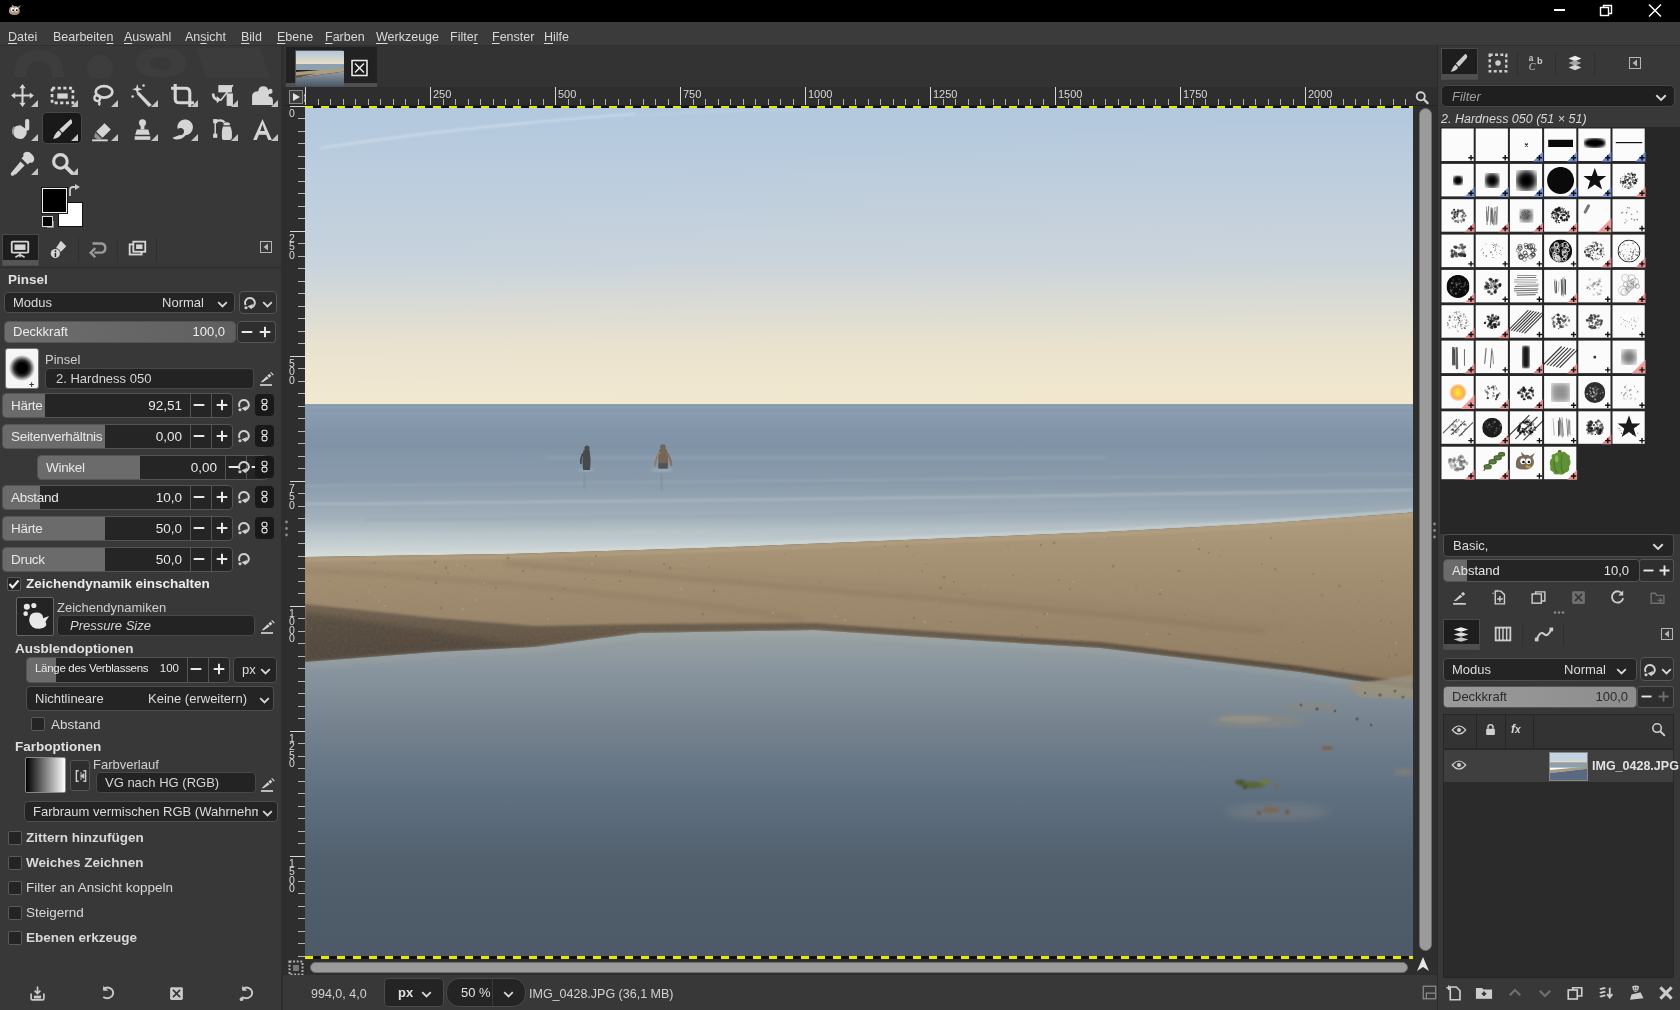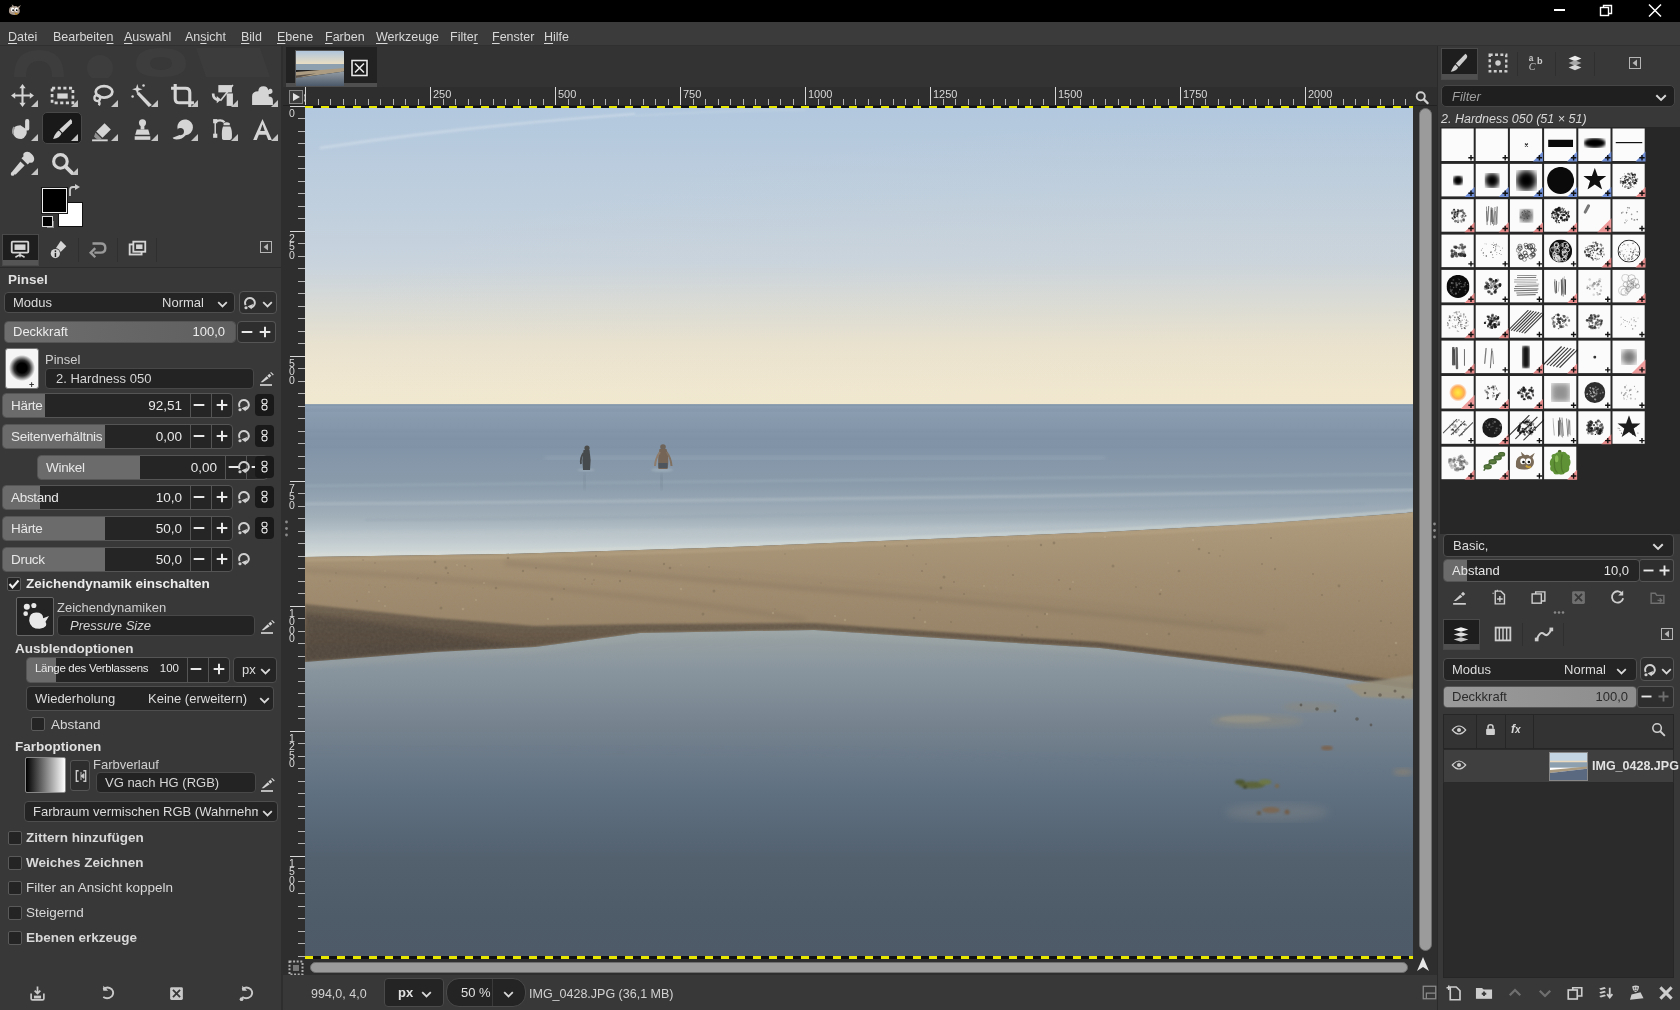--- a/index.html
+++ b/index.html
@@ -589,21 +589,21 @@
   </div>
 <div class="dd" style="left:233px;top:657px;width:44px;height:26px;">
     <div style="left:8px;top:4px;">px</div>
     <div style="left:26px;top:10px;width:11.0px;height:7.0px;">
       <svg width="11.0" height="7.0" viewBox="0 0 11 7">
         <path d="M1.2 1.2 L5.5 5.4 L9.8 1.2" fill="none" stroke="#d8d8d8" stroke-width="1.8"></path>
       </svg>
     </div>
   </div>
 <div class="dd" style="left:26px;top:686px;width:248px;height:25px;">
-    <div style="left:8px;top:4px;">Wiederholung</div>
+    <div style="left:8px;top:4px;">Nichtlineare</div>
     <div style="left:auto;right:26px;top:4px;">Keine (erweitern)</div>
     <div style="left:232px;top:10px;width:11.0px;height:7.0px;">
       <svg width="11.0" height="7.0" viewBox="0 0 11 7">
         <path d="M1.2 1.2 L5.5 5.4 L9.8 1.2" fill="none" stroke="#d8d8d8" stroke-width="1.8"></path>
       </svg>
     </div>
   </div>
 <div class="cb" style="left:31px;top:717px;width:14px;height:14px;"></div>
 <div style="left:51px;top:717px;width:100px;height:15px;color:#d6d6d6;font-size:13.5px;">Abstand</div>
 <div style="left:15px;top:739px;width:200px;height:16px;color:#e0e0e0;font-size:13.5px;font-weight:bold;">Farboptionen</div>

